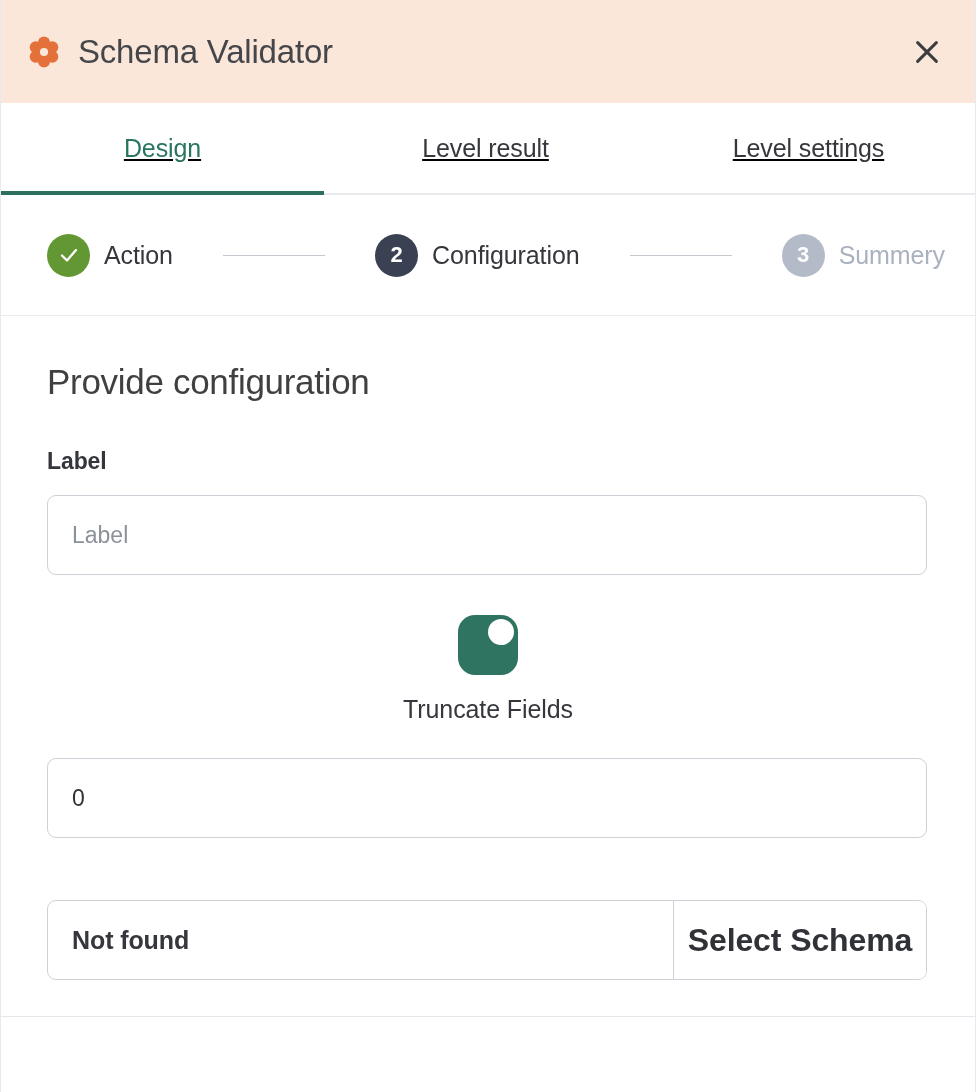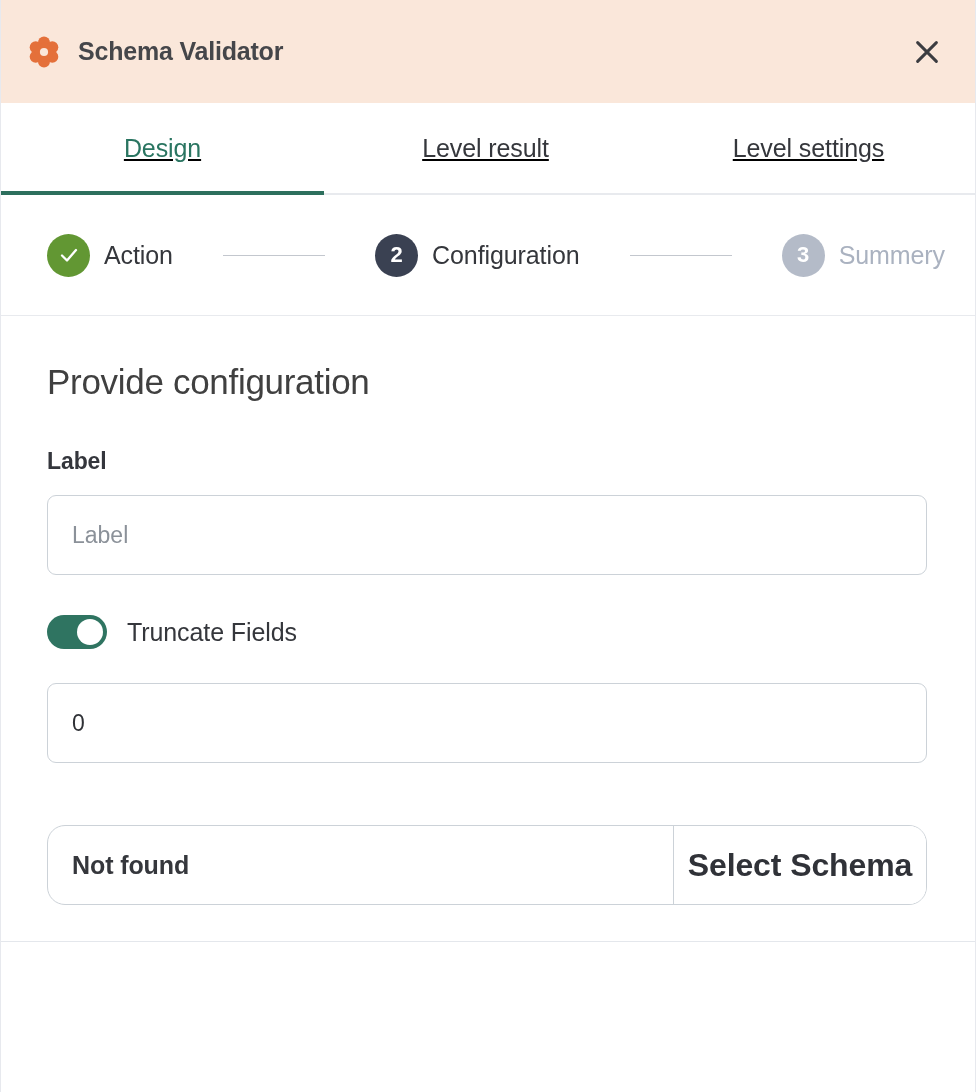--- a/index.html
+++ b/index.html
@@ -36,22 +36,22 @@
     gap: 18px;
     flex: 1;
   }
   .flower-icon {
     width: 32px;
     height: 32px;
     flex: 0 0 32px;
     display: block;
   }
   .header-title {
-    font-size: 25px;
-    font-weight: 700;
+    font-size: 33px;
+    font-weight: 400;
     color: #45464a;
     letter-spacing: -0.2px;
     line-height: 1;
   }
   .close-btn {
     width: 44px;
     height: 44px;
     display: flex;
     align-items: center;
     justify-content: center;
@@ -172,20 +172,21 @@
   }
   .text-input::placeholder { color: #8b9199; }
 
   
   .toggle-row {
     display: flex;
     align-items: center;
     gap: 20px;
     margin-top: 40px;
     margin-bottom: 34px;
+    flex-direction: column;
   }
   .toggle {
     width: 60px;
     height: 34px;
     border-radius: 17px;
     background: #2f7461;
     position: relative;
     cursor: pointer;
     flex: 0 0 60px;
   }
@@ -206,21 +207,21 @@
   }
 
   .gap-md { height: 36px; }
   .gap-sm { height: 26px; }
 
   
   .combo {
     width: 880px;
     height: 80px;
     border: 1px solid #ccd2d8;
-    border-radius: 18px;
+    border-radius: 9px;
     display: flex;
     overflow: hidden;
     background: #ffffff;
   }
   .combo-value {
     flex: 1 1 auto;
     display: flex;
     align-items: center;
     padding: 0 24px;
     font-size: 25px;

